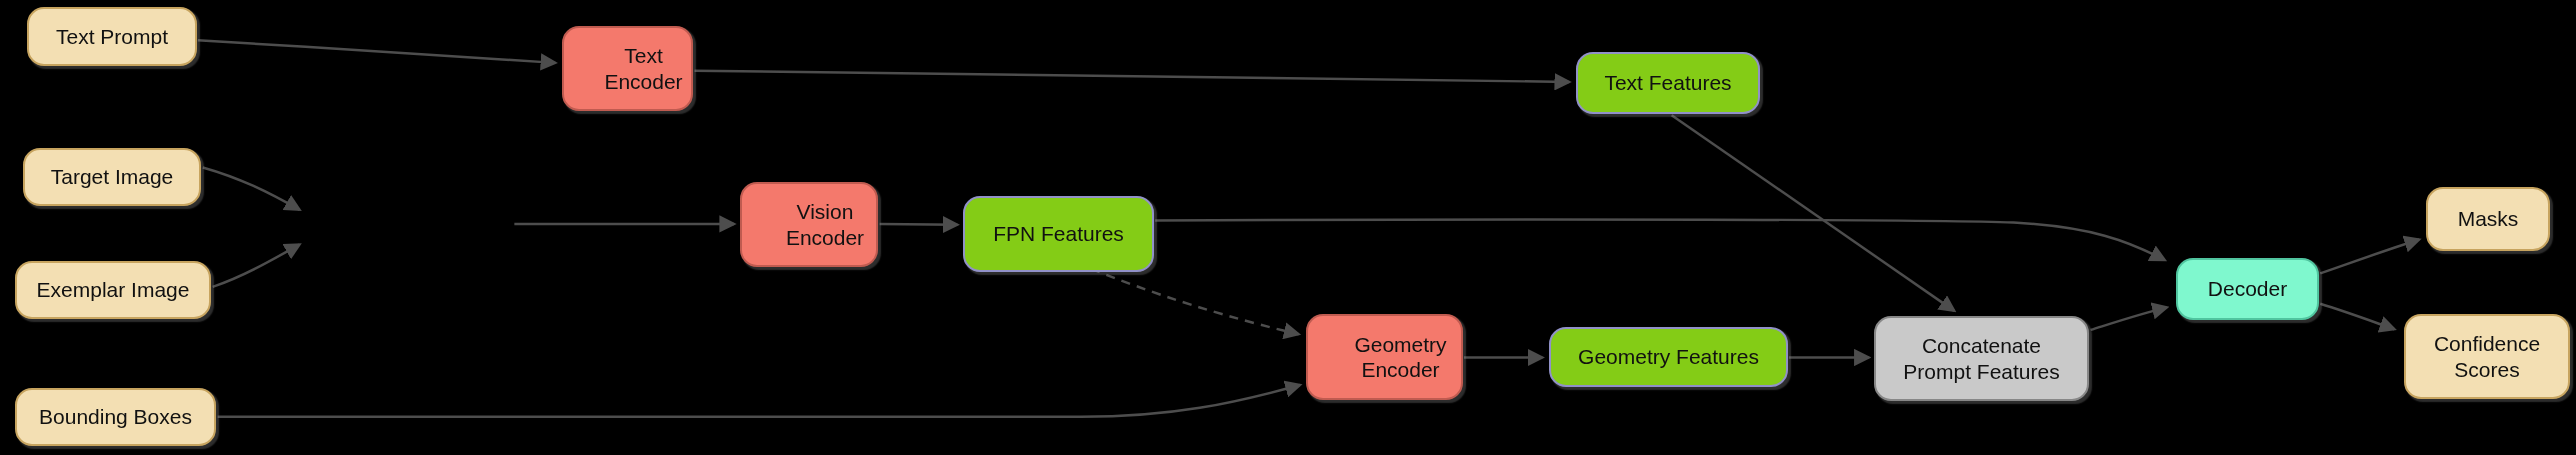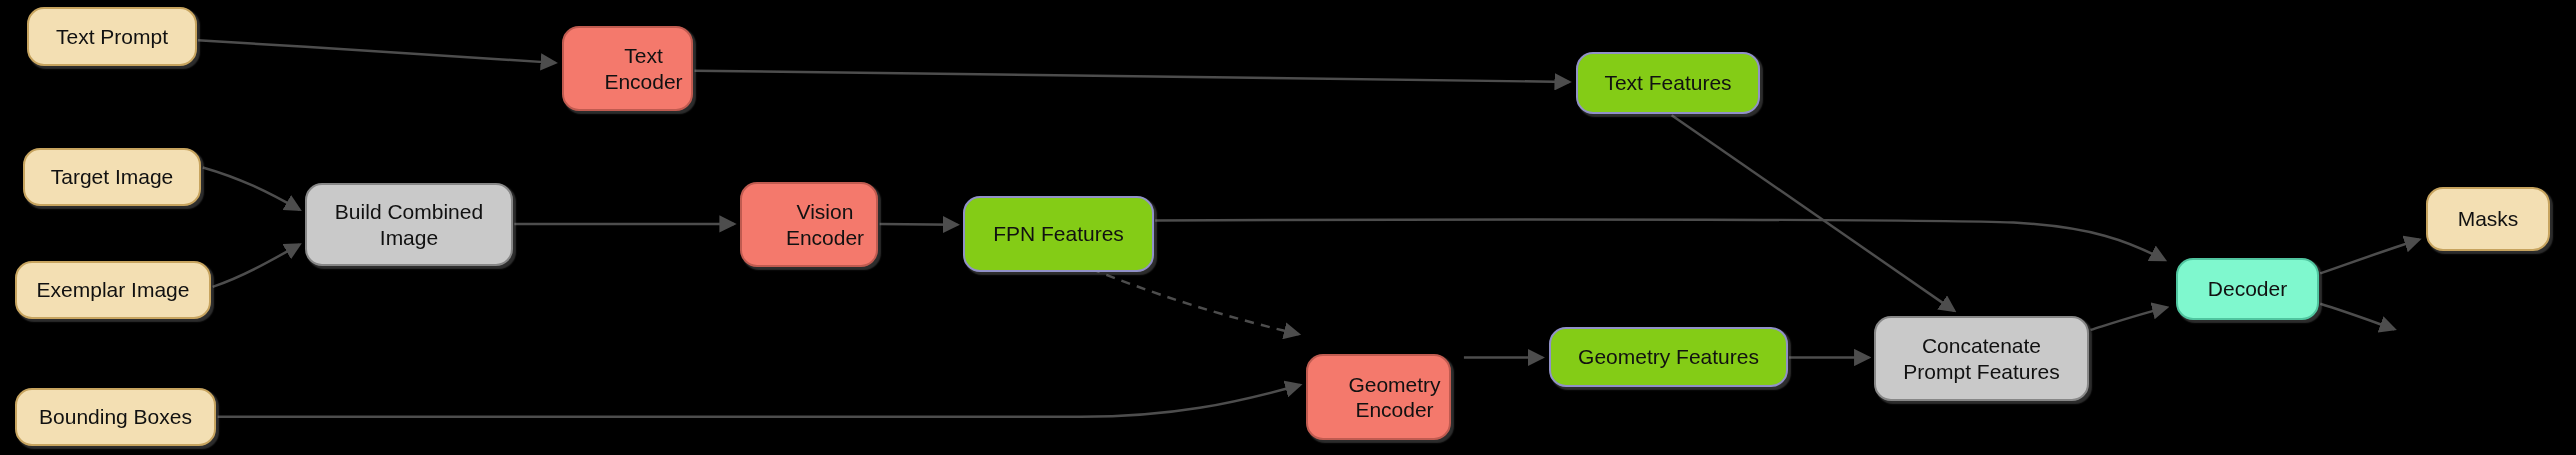--- a/index.html
+++ b/index.html
@@ -96,35 +96,31 @@
 
   <div class="node tan" style="left:15px; top:261px; width:196px; height:58px;">
     <span class="label">Exemplar Image</span>
   </div>
 
   <div class="node red" style="left:562px; top:26px; width:131px; height:85px;">
     <span class="label">Text
 Encoder</span>
   </div>
 
-  <div class="node gray" style="left:305px; top:183px; width:208px; height:83px;">
-    <span class="label">Build Combined
-Image</span>
-  </div>
 
   <div class="node red" style="left:740px; top:182px; width:138px; height:85px;">
     <span class="label">Vision
 Encoder</span>
   </div>
 
   <div class="node lav" style="left:963px; top:196px; width:191px; height:76px;">
     <span class="label">FPN Features</span>
   </div>
 
-  <div class="node red" style="left:1306px; top:314px; width:145px; height:86px;margin-top:40px;">
+  <div class="node red" style="left:1306px; top:314px; width:157px; height:86px;">
     <span class="label">Geometry
 Encoder</span>
   </div>
 
   <div class="node lav" style="left:1576px; top:52px; width:184px; height:62px;">
     <span class="label">Text Features</span>
   </div>
 
   <div class="node lav" style="left:1549px; top:327px; width:239px; height:60px;">
     <span class="label">Geometry Features</span>
@@ -136,15 +132,19 @@
   </div>
 
   <div class="node green" style="left:2176px; top:258px; width:143px; height:62px;">
     <span class="label">Decoder</span>
   </div>
 
   <div class="node tan" style="left:2426px; top:187px; width:124px; height:64px;">
     <span class="label">Masks</span>
   </div>
 
+  <div class="node tan" style="left:2404px; top:314px; width:166px; height:85px;">
+    <span class="label">Confidence
+Scores</span>
+  </div>
 
 </div>
 
 
 </body></html>

